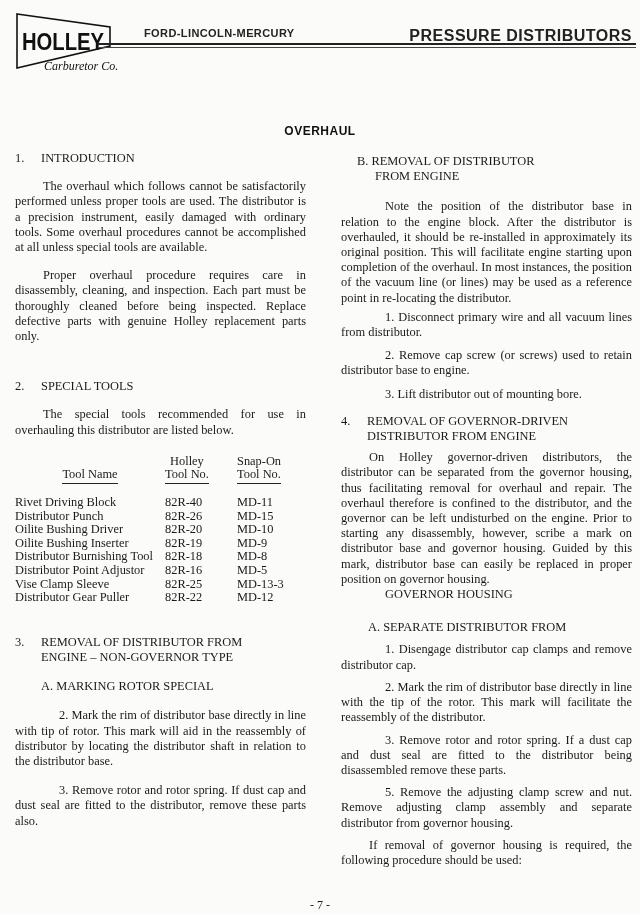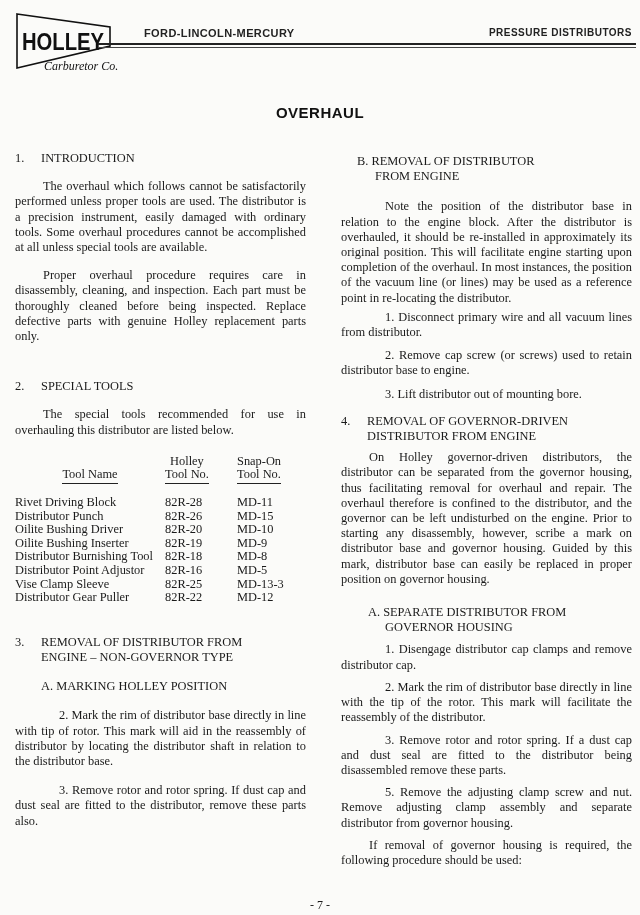--- a/index.html
+++ b/index.html
@@ -4,24 +4,24 @@
 <style>
   html, body { margin:0; padding:0; }
   body {
     width:640px; height:915px; background:#fbfbf9; position:relative; overflow:hidden;
     font-family: "Liberation Serif", "DejaVu Serif", serif; color:#1a1a1a;
   }
   .abs { position:absolute; }
   
   .logo { left:14px; top:10px; width:108px; height:64px; }
   .hdr-left { left:144px; top:27px; font-family:"Liberation Sans","DejaVu Sans",sans-serif; font-weight:bold; font-size:11px; letter-spacing:0.4px; color:#222; }
-  .hdr-right { right:8px; top:27px; font-family:"Liberation Sans","DejaVu Sans",sans-serif; font-weight:bold; font-size:10px; letter-spacing:0.5px; color:#222; }
+  .hdr-right { right:8px; top:27px; font-family:"Liberation Sans","DejaVu Sans",sans-serif; font-weight:bold; font-size:16px; letter-spacing:0.5px; color:#222; }
   .rule1 { left:98px; right:4px; top:43px; height:1.5px; background:#222; }
   .rule2 { left:98px; right:4px; top:47px; height:0.8px; background:#444; }
-  .title { left:0; width:640px; top:104px; text-align:center; font-family:"Liberation Sans","DejaVu Sans",sans-serif; font-weight:bold; font-size:15px; letter-spacing:0.5px; color:#111; }
+  .title { left:0; width:640px; top:124px; text-align:center; font-family:"Liberation Sans","DejaVu Sans",sans-serif; font-weight:bold; font-size:12px; letter-spacing:0.5px; color:#111; }
   
   .col { font-size:12.4px; line-height:15.2px; }
   .p { text-align:justify; margin:0; }
   .ind { text-indent:28px; }
   .ind2 { text-indent:44px; }
   .h { font-size:12.4px; line-height:15.2px; margin:0; }
   .hn { display:inline-block; width:26px; }
   .hsub { padding-left:26px; }
   
   table.tools { border-collapse:collapse; font-size:12.4px; line-height:13.6px; }
@@ -61,21 +61,21 @@
         <th style="text-align:left; width:72px;"><span class="th-u"><span style="display:block;text-align:center;">Holley</span><span>Tool No.</span></span></th>
         <th style="text-align:left;"><span class="th-u"><span style="display:block;">Snap-On</span><span>Tool No.</span></span></th>
       </tr>
       <tr>
           <td style="height:12px;" colspan="3"></td>
         </tr>
     </thead>
     <tbody id="tools-body">
         <tr>
           <td>Rivet Driving Block</td>
-          <td>82R-28</td>
+          <td>82R-40</td>
           <td>MD-11</td>
         </tr>
         <tr>
           <td>Distributor Punch</td>
           <td>82R-26</td>
           <td>MD-15</td>
         </tr>
         <tr>
           <td>Oilite Bushing Driver</td>
           <td>82R-20</td>
@@ -104,39 +104,39 @@
         <tr>
           <td>Distributor Gear Puller</td>
           <td>82R-22</td>
           <td>MD-12</td>
         </tr>
       </tbody>
   </table>
 
   <p class="h" style="margin-top:30px;"><span class="hn">3.</span><span>REMOVAL OF DISTRIBUTOR FROM</span></p>
   <p class="h hsub">ENGINE – NON-GOVERNOR TYPE</p>
-  <p class="h hsub" style="margin-top:14px;">A. MARKING HOLLEY POSITION</p>
+  <p class="h hsub" style="margin-top:14px;">A. MARKING ROTOR SPECIAL</p>
   <p class="p ind2" style="margin-top:14px;">2. Mark the rim of distributor base directly in line with tip of rotor. This mark will aid in the reassembly of distributor by locating the distributor shaft in relation to the distributor base.</p>
   <p class="p ind2" style="margin-top:14px;">3. Remove rotor and rotor spring. If dust cap and dust seal are fitted to the distributor, remove these parts also.</p>
 </div>
 
 <div class="abs col" style="left:341px; top:154px; width:291px;">
   <p class="h" style="padding-left:16px;">B. REMOVAL OF DISTRIBUTOR</p>
   <p class="h" style="padding-left:34px;">FROM ENGINE</p>
   <p class="p ind2" style="margin-top:15px;">Note the position of the distributor base in relation to the engine block. After the distributor is overhauled, it should be re-installed in approximately its original position. This will facilitate engine starting upon completion of the overhaul. In most instances, the position of the vacuum line (or lines) may be used as a reference point in re-locating the distributor.</p>
   <p class="p ind2" style="margin-top:4px;">1. Disconnect primary wire and all vacuum lines from distributor.</p>
   <p class="p ind2" style="margin-top:8px;">2. Remove cap screw (or screws) used to retain distributor base to engine.</p>
   <p class="p ind2" style="margin-top:8px;">3. Lift distributor out of mounting bore.</p>
 
   <p class="h" style="margin-top:12px;"><span class="hn">4.</span><span>REMOVAL OF GOVERNOR-DRIVEN</span></p>
   <p class="h hsub">DISTRIBUTOR FROM ENGINE</p>
   <p class="p ind" style="margin-top:6px;">On Holley governor-driven distributors, the distributor can be separated from the governor housing, thus facilitating removal for overhaul and repair. The overhaul therefore is confined to the distributor, and the governor can be left undisturbed on the engine. Prior to starting any disassembly, however, scribe a mark on distributor base and governor housing. Guided by this mark, distributor base can easily be replaced in proper position on governor housing.</p>
 
+  <p class="h" style="padding-left:44px;">GOVERNOR HOUSING</p>
   <p class="h" style="margin-top:18px; padding-left:27px;">A. SEPARATE DISTRIBUTOR FROM</p>
-  <p class="h" style="padding-left:44px;">GOVERNOR HOUSING</p>
   <p class="p ind2" style="margin-top:7px;">1. Disengage distributor cap clamps and remove distributor cap.</p>
   <p class="p ind2" style="margin-top:7px;">2. Mark the rim of distributor base directly in line with the tip of the rotor. This mark will facilitate the reassembly of the distributor.</p>
   <p class="p ind2" style="margin-top:7px;">3. Remove rotor and rotor spring. If a dust cap and dust seal are fitted to the distributor being disassembled remove these parts.</p>
   <p class="p ind2" style="margin-top:7px;">5. Remove the adjusting clamp screw and nut. Remove adjusting clamp assembly and separate distributor from governor housing.</p>
   <p class="p ind" style="margin-top:7px;">If removal of governor housing is required, the following procedure should be used:</p>
 </div>
 
 <div class="abs pageno">- 7 -</div>
 
 </body></html>

